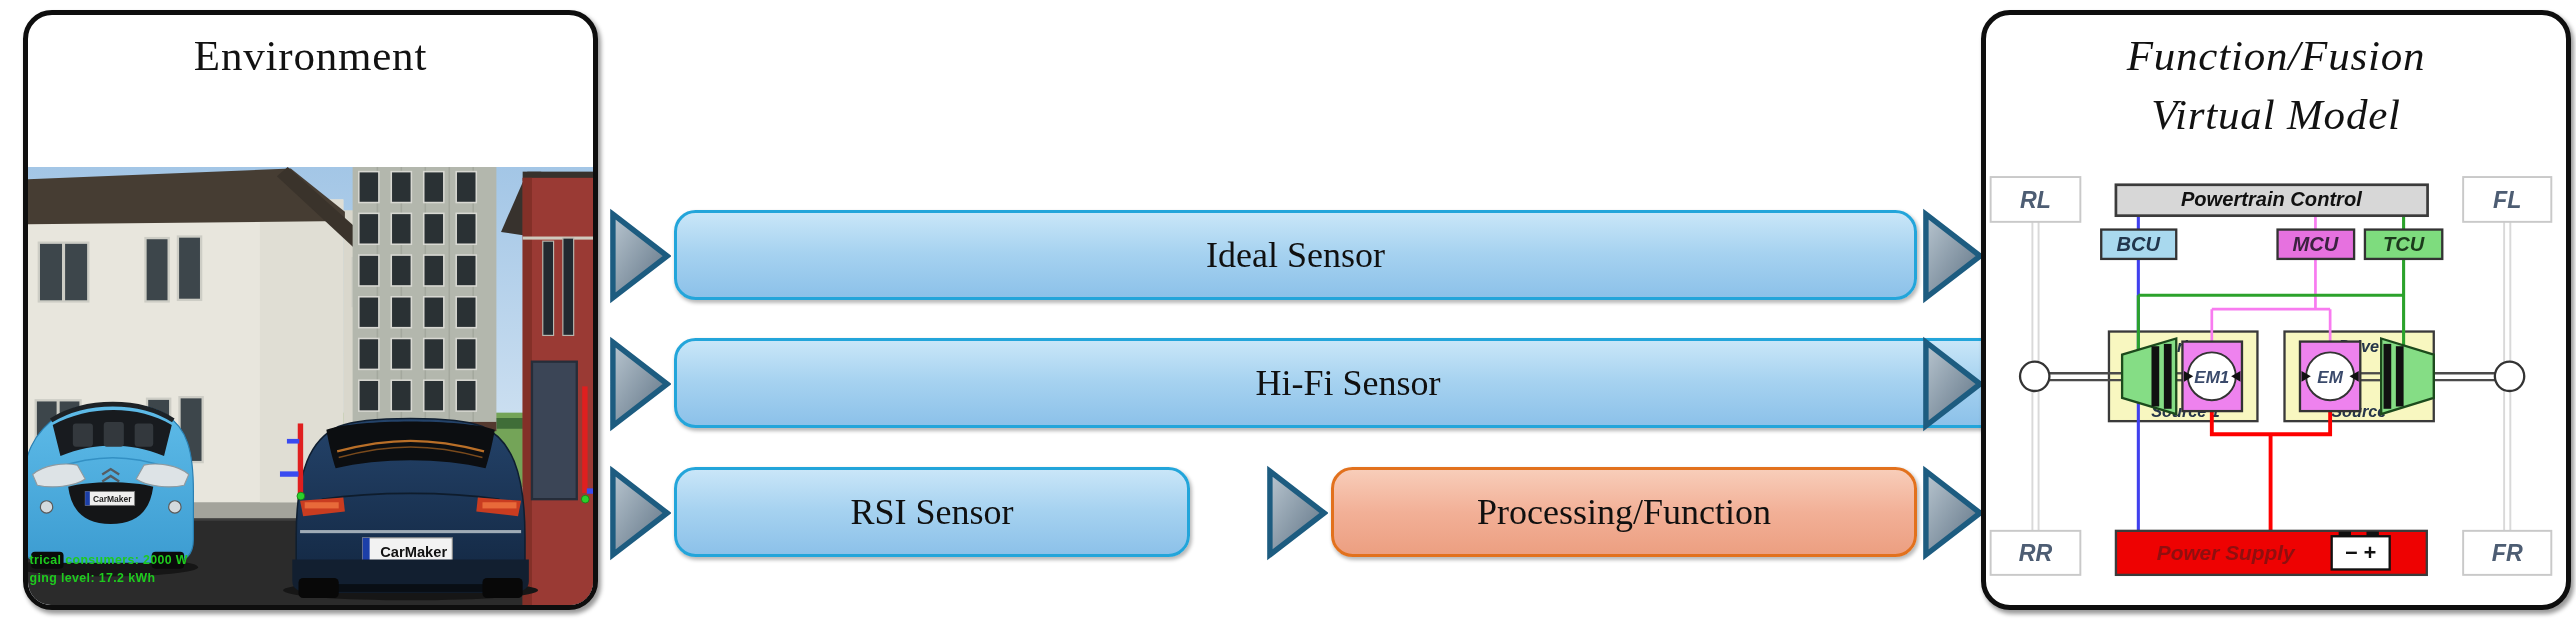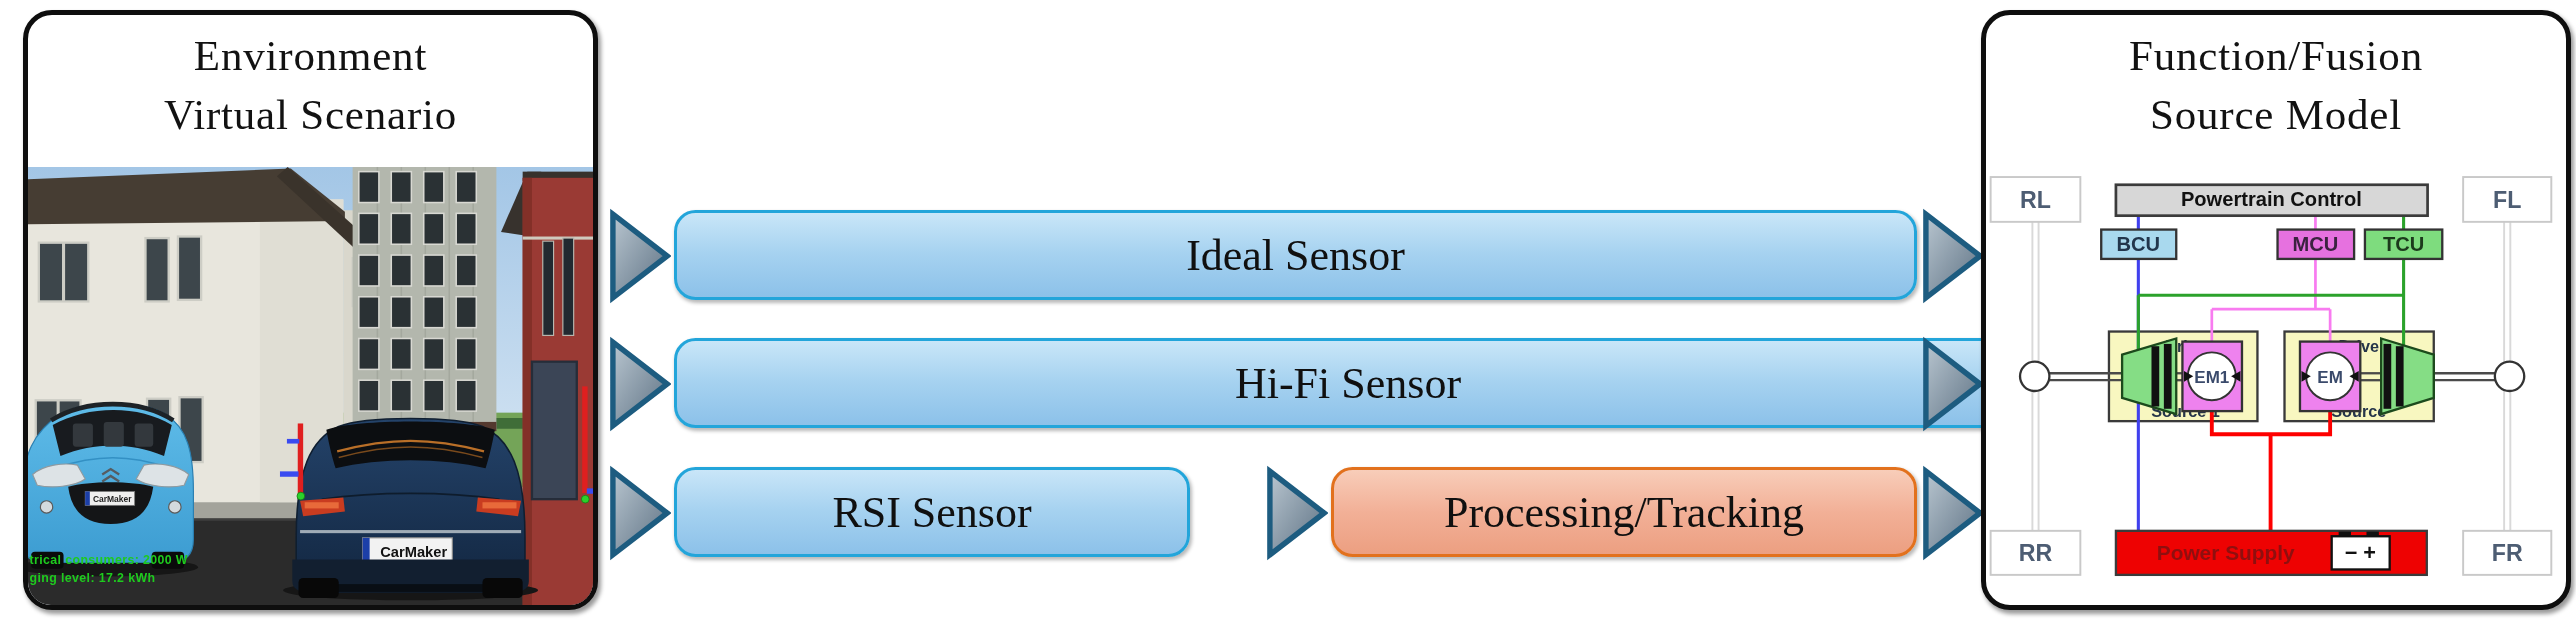--- a/index.html
+++ b/index.html
@@ -1,30 +1,30 @@
 <!DOCTYPE html>
 <html style="font-size:12.4px"><head>
 <meta charset="utf-8">
 <style>
   html,body{margin:0;padding:0;background:#ffffff;}
   body{width:2576px;height:619px;position:relative;font-family:"Liberation Serif",serif;overflow:hidden;}
 
   .panel{position:absolute;background:#fff;border:5.4px solid #0e0e0e;border-radius:29px;
          box-shadow:2.3px 3.9px 4.6px rgba(0,0,0,.40);}
   #left-panel{left:23px;top:10px;width:565px;height:590px;}
-  #right-panel{left:1981px;top:10px;width:580px;height:590px;}
+  #right-panel{left:1981px;top:10px;width:580px;height:590px;font-style:italic;}
 
   .panel-title{position:absolute;top:10.8px;left:0;right:0;text-align:center;
                font-size:43px;line-height:59px;color:#121212;letter-spacing:0.8px;}
   .scene-wrap{position:absolute;left:0;right:0;bottom:0;top:152px;border-radius:0 0 23px 23px;overflow:hidden;}
   .scene-wrap svg{display:block;}
 
   .bar{position:absolute;height:90px;box-sizing:border-box;border:3.9px solid;border-radius:21.6px;
        display:flex;align-items:center;justify-content:center;
-       font-size:44px;color:#101010;box-shadow:1.5px 2.3px 3.9px rgba(0,0,0,.28);}
+       font-size:36px;color:#101010;box-shadow:1.5px 2.3px 3.9px rgba(0,0,0,.28);}
   .bar.sensor{border-color:#23a5da;
        background:linear-gradient(180deg,#c9e6f8 0%,#a6d2f0 48%,#8cc1e9 100%);}
   .bar.processing{border-color:#e2711d;
        background:linear-gradient(180deg,#f8cdb9 0%,#f2b097 50%,#ec9f81 100%);}
 
   .tri{position:absolute;width:62px;height:96px;}
 
   text{font-family:"Liberation Sans",sans-serif;}
 </style>
 </head>
@@ -47,21 +47,20 @@
     <linearGradient id="c3Grad" x1="0" y1="0" x2="0" y2="1">
       <stop offset="0" stop-color="#5fbce9"></stop>
         <stop offset="1" stop-color="#3c9cd1"></stop>
     </linearGradient>
   </defs>
 </svg>
 
 <div class="panel" id="left-panel">
   <div class="panel-title">
     <div>Environment</div>
-    <div>Virtual Scenario</div>
   </div>
   <div class="scene-wrap">
     <svg width="565" height="438" viewBox="0 0 731 567" preserveAspectRatio="none">
 
       <rect x="0" y="0" width="731" height="567" fill="url(#skyGrad)"></rect>
 
       <rect x="0" y="318" width="731" height="140" fill="#74a458"></rect>
       <rect x="583" y="325" width="72" height="14" rx="4" fill="#3f6d38"></rect>
 
       <polygon points="0,430 731,412 731,448 0,464" fill="#a3a39b"></polygon>
@@ -233,32 +232,32 @@
 </div>
 <div class="bar sensor" style="left:674px;top:467px;width:516px;">
   <span>RSI Sensor</span>
 </div>
 <div class="tri" style="left:1266px;top:465px;">
   <svg width="62" height="96" viewBox="0 0 80 124">
       <polygon points="5,8 75,62 5,116" fill="url(#triGrad)" stroke="#1d5c80" stroke-width="7"></polygon>
     </svg>
 </div>
 <div class="bar processing" style="left:1331px;top:467px;width:586px;">
-  <span>Processing/Tracking</span>
+  <span>Processing/Function</span>
 </div>
 <div class="tri" style="left:1922px;top:465px;">
   <svg width="62" height="96" viewBox="0 0 80 124">
       <polygon points="5,8 75,62 5,116" fill="url(#triGrad)" stroke="#1d5c80" stroke-width="7"></polygon>
     </svg>
 </div>
 
 <div class="panel" id="right-panel">
   <div class="panel-title">
     <div>Function/Fusion</div>
-    <div>Source Model</div>
+    <div>Virtual Model</div>
   </div>
   <div class="scene-wrap" style="border-radius:0 0 23px 23px;">
     <svg width="580" height="438" viewBox="0 0 750 567" preserveAspectRatio="none">
 
       <g stroke="#d9d9d9" stroke-width="2.5">
         <line x1="60" y1="71" x2="60" y2="471"></line>
           <line x1="68" y1="71" x2="68" y2="471"></line>
         <line x1="670" y1="71" x2="670" y2="471"></line>
           <line x1="678" y1="71" x2="678" y2="471"></line>
       </g>

